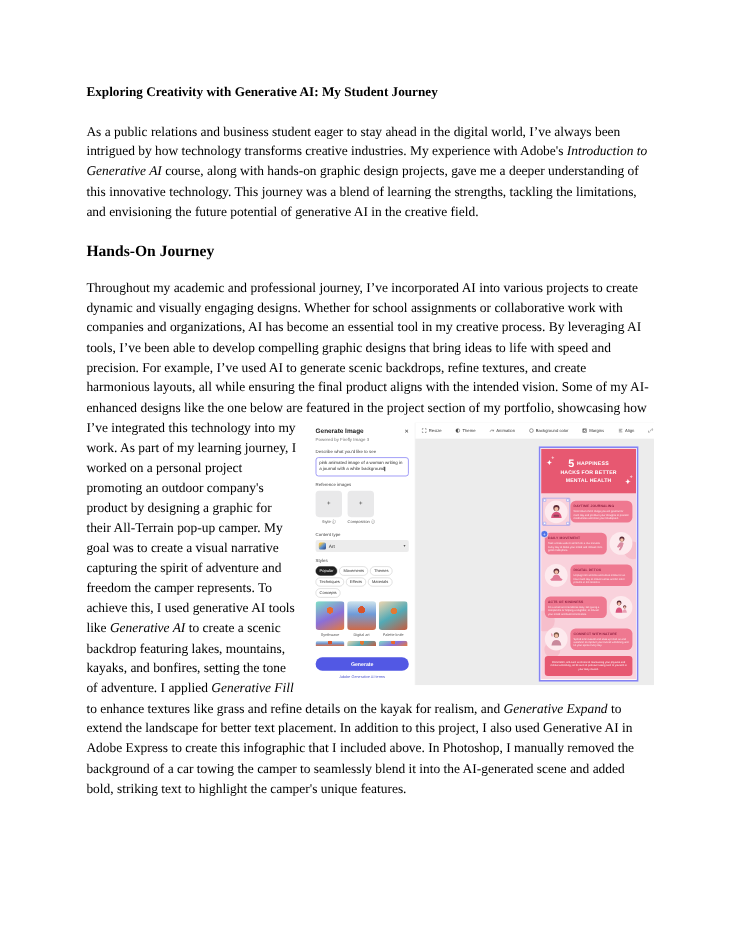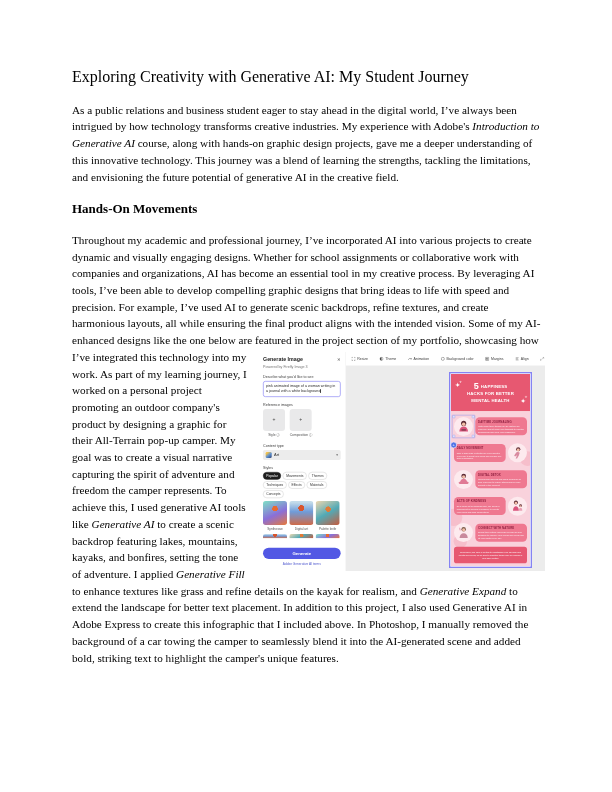--- a/index.html
+++ b/index.html
@@ -1,19 +1,19 @@
 <!DOCTYPE html>
 <html><head>
 <meta charset="utf-8">
 <style>
   *{box-sizing:border-box;margin:0;padding:0}
   html,body{width:612px;height:792px;background:#fff;overflow:hidden}
   body{font-family:"Liberation Serif",serif;color:#000}
   .page{position:absolute;left:72px;top:69px;width:469px;font-size:11.2px;line-height:16.7px}
-  .doc-title{font-size:16px;font-weight:normal;margin-bottom:16px}
+  .doc-title{font-size:11px;font-weight:bold;margin-bottom:16px}
   .doc-h2{font-size:13px;font-weight:bold;margin:16px 0 14px}
   .para{margin-bottom:15px;text-align:left}
   em{font-style:italic}
 
   
   .shot-outer{float:right;width:287px;height:219px;margin:3px -4px 9px 9px;overflow:hidden}
   .shot{width:861px;height:657px;transform:scale(.33333);transform-origin:0 0;
         font-family:"Liberation Sans",sans-serif;display:flex;background:#fff;color:#333}
 
   
@@ -102,21 +102,21 @@
 </style>
 </head>
 <body>
 
 <div class="page">
 
   <div class="doc-title">Exploring Creativity with Generative AI: My Student Journey</div>
 
   <div class="para"><span>As a public relations and business student eager to stay ahead in the digital world, I’ve always been intrigued by how technology transforms creative industries. My experience with Adobe's </span><em>Introduction to Generative AI</em><span> course, along with hands-on graphic design projects, gave me a deeper understanding of this innovative technology. This journey was a blend of learning the strengths, tackling the limitations, and envisioning the future potential of generative AI in the creative field.</span></div>
 
-  <div class="doc-h2">Hands-On Movements</div>
+  <div class="doc-h2">Hands-On Journey</div>
 
   <div class="para"><span>Throughout my academic and professional journey, I’ve incorporated AI into various projects to create dynamic and visually engaging designs. Whether for school assignments or collaborative work with companies and organizations, AI has become an essential tool in my creative process. By leveraging AI tools, I’ve been able to develop compelling graphic designs that bring ideas to life with speed and precision. For example, I’ve used AI to generate scenic backdrops, refine textures, and create harmonious layouts, all while ensuring the final product aligns with the intended vision. Some of my AI-enhanced designs like the one below are featured in the project </span><div class="shot-outer">
       <div class="shot">
 
         <div class="panel">
           <div class="panel-head">
             <div class="panel-title">Generate Image</div>
             <div class="close">✕</div>
           </div>
           <div class="powered">Powered by Firefly Image 3</div>

